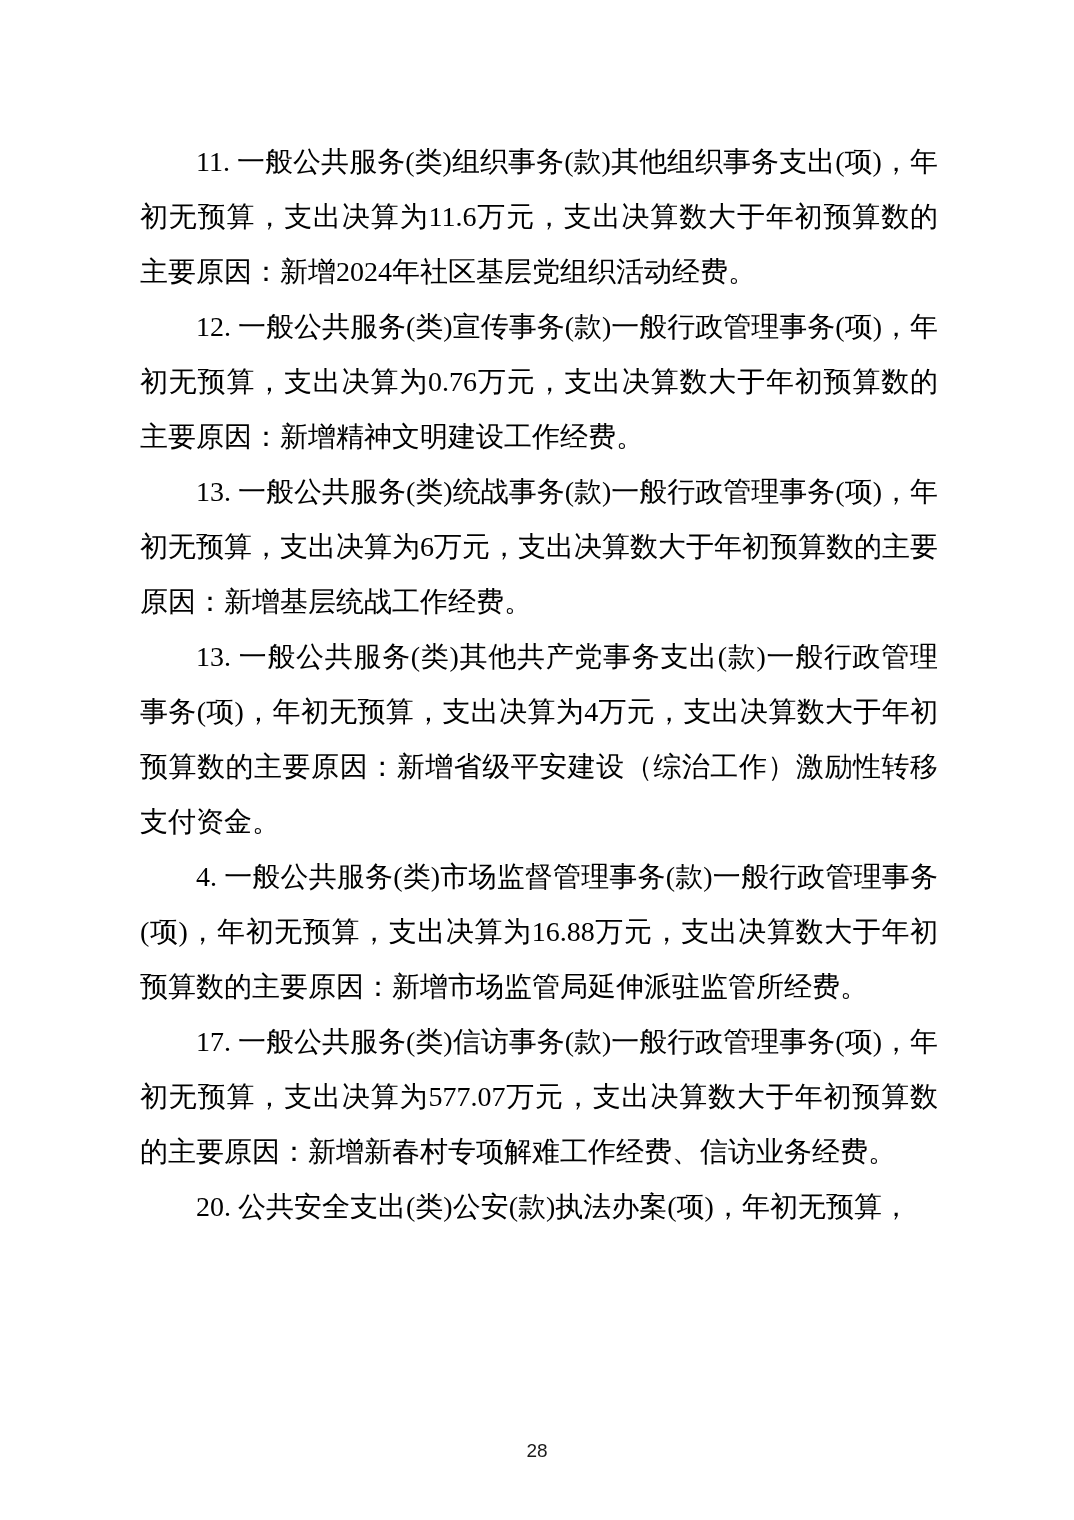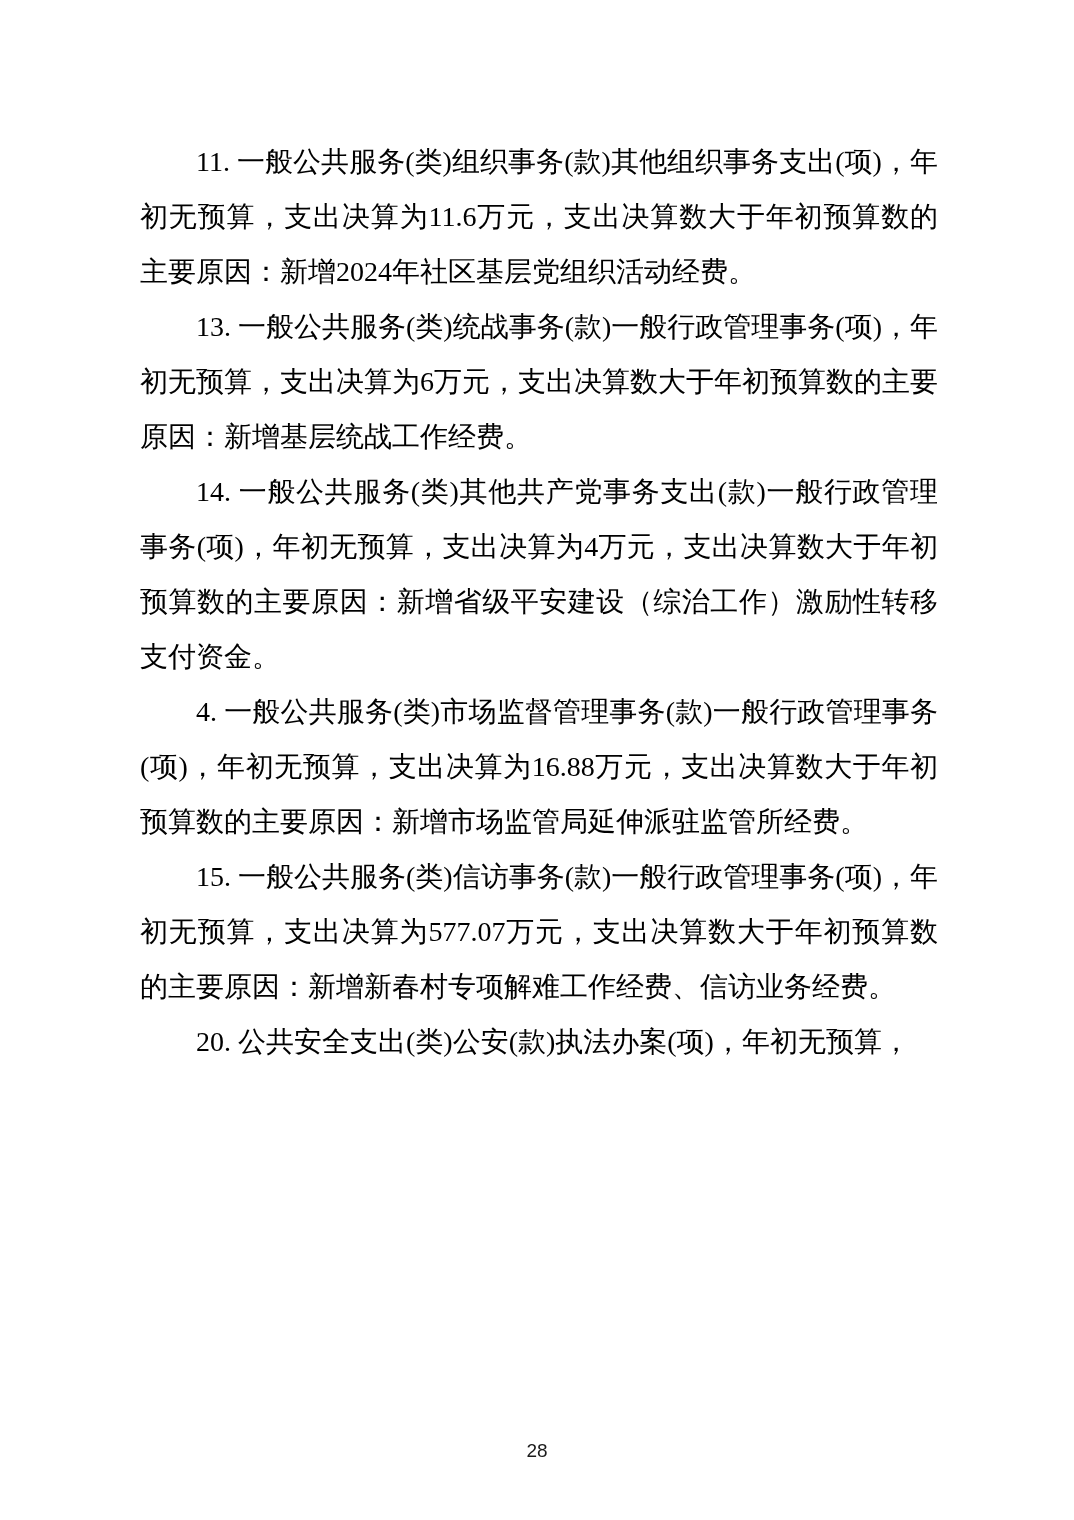--- a/index.html
+++ b/index.html
@@ -45,20 +45,21 @@
     line-height: 26px;
     color: #1a1a1a;
   }
 </style>
 </head>
 <body>
 
 <div class="page">
   <div class="content">
     <p class="para">11. 一般公共服务(类)组织事务(款)其他组织事务支出(项)，年初无预算，支出决算为11.6万元，支出决算数大于年初预算数的主要原因：新增2024年社区基层党组织活动经费。</p>
+    <p class="para">12. 一般公共服务(类)宣传事务(款)一般行政管理事务(项)，年初无预算，支出决算为0.76万元，支出决算数大于年初预算数的主要原因：新增精神文明建设工作经费。</p>
     <p class="para">13. 一般公共服务(类)统战事务(款)一般行政管理事务(项)，年初无预算，支出决算为6万元，支出决算数大于年初预算数的主要原因：新增基层统战工作经费。</p>
-    <p class="para">14. 一般公共服务(类)其他共产党事务支出(款)一般行政管理事务(项)，年初无预算，支出决算为4万元，支出决算数大于年初预算数的主要原因：新增省级平安建设（综治工作）激励性转移支付资金。</p>
+    <p class="para">13. 一般公共服务(类)其他共产党事务支出(款)一般行政管理事务(项)，年初无预算，支出决算为4万元，支出决算数大于年初预算数的主要原因：新增省级平安建设（综治工作）激励性转移支付资金。</p>
     <p class="para">4. 一般公共服务(类)市场监督管理事务(款)一般行政管理事务(项)，年初无预算，支出决算为16.88万元，支出决算数大于年初预算数的主要原因：新增市场监管局延伸派驻监管所经费。</p>
-    <p class="para">15. 一般公共服务(类)信访事务(款)一般行政管理事务(项)，年初无预算，支出决算为577.07万元，支出决算数大于年初预算数的主要原因：新增新春村专项解难工作经费、信访业务经费。</p>
+    <p class="para">17. 一般公共服务(类)信访事务(款)一般行政管理事务(项)，年初无预算，支出决算为577.07万元，支出决算数大于年初预算数的主要原因：新增新春村专项解难工作经费、信访业务经费。</p>
     <p class="para">20. 公共安全支出(类)公安(款)执法办案(项)，年初无预算，</p>
   </div>
   <div class="page-number">28</div>
 </div>
 
 </body></html>

